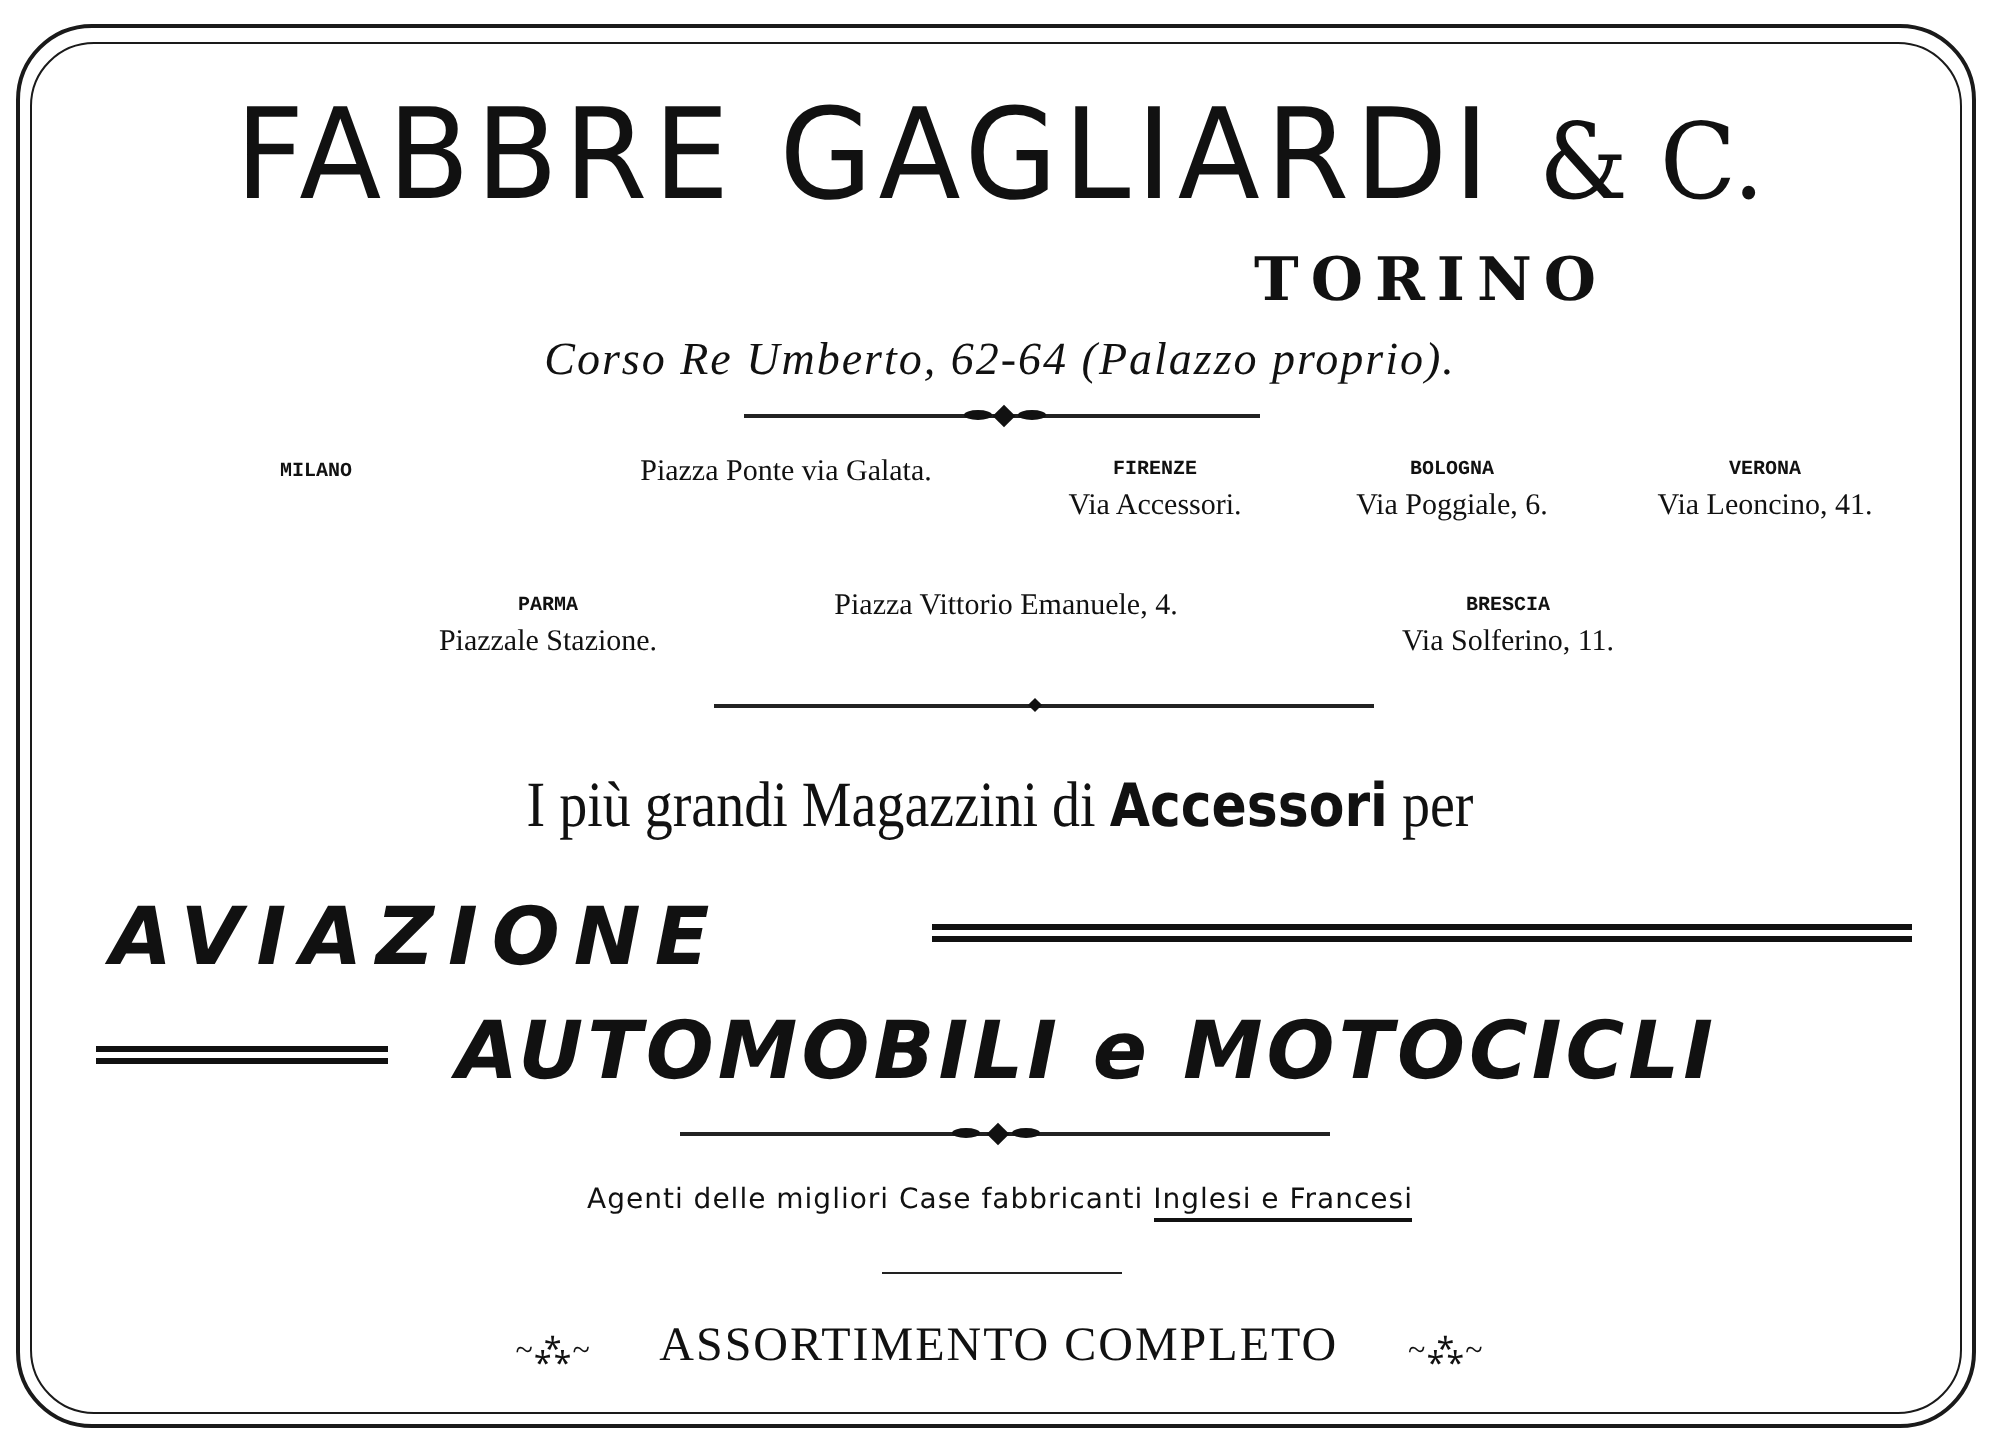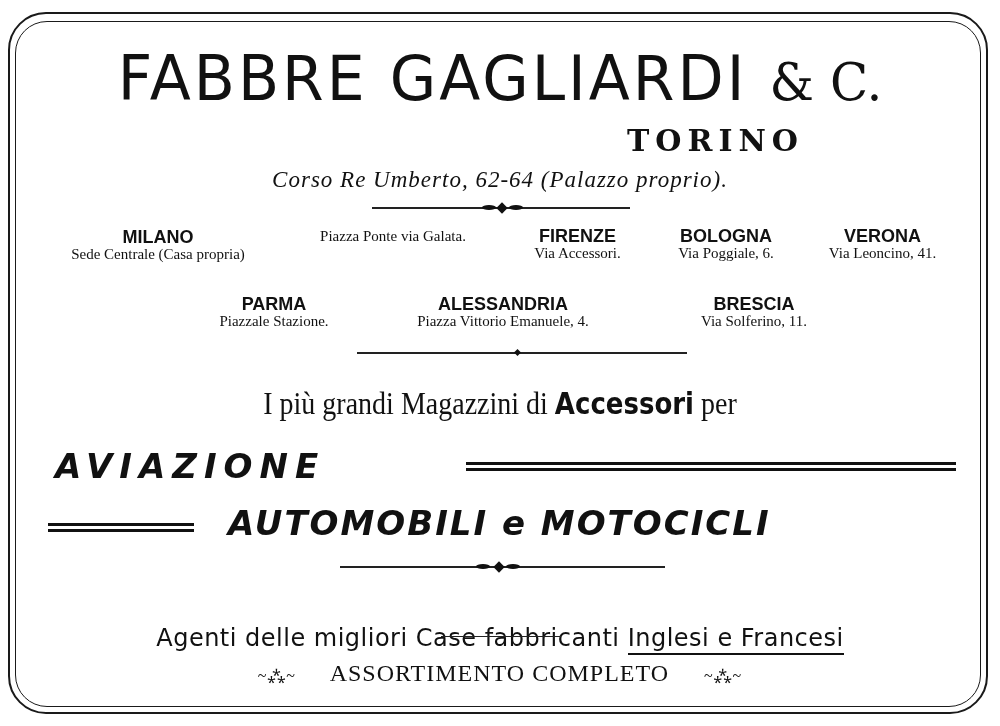--- a/index.html
+++ b/index.html
@@ -7,27 +7,27 @@
   .frame-outer { position:absolute; left:8px; top:12px; width:980px; height:702px; border:2px solid #1a1a1a; border-radius:38px; box-sizing:border-box; }
   .frame-inner { position:absolute; left:15px; top:21px; width:966px; height:686px; border:1.5px solid #1a1a1a; border-radius:32px; box-sizing:border-box; }
   .abs { position:absolute; }
   .title { left:0; width:1000px; top:38px; text-align:center; font-family:"DejaVu Sans", sans-serif; font-size:60px; font-weight:400; letter-spacing:3px; line-height:80px; transform:scaleY(1.05); }
   .title .amp { font-family:"DejaVu Serif", serif; font-size:50px; letter-spacing:0; }
   .city { left:0; width:804px; top:123px; text-align:right; font-family:"DejaVu Serif", serif; font-weight:bold; font-size:30px; letter-spacing:6px; }
   .addr { left:0; width:1000px; top:167px; text-align:center; font-family:"Liberation Serif", serif; font-style:italic; font-size:23px; letter-spacing:1px; }
   .divider { height:2px; background:#222; }
   .diamond { position:absolute; top:-3px; width:8px; height:8px; background:#111; transform:rotate(45deg); }
   .branch { position:absolute; text-align:center; }
-  .branch .bn { font-family:Liberation Sans, sans-serif; font-weight:bold; font-size:18px; line-height:18px; }
+  .branch .bn { font-family:Liberation Mono, monospace; font-weight:bold; font-size:10px; line-height:18px; }
   .branch .ba { font-family:"Liberation Serif", serif; font-size:15px; line-height:17px; white-space:nowrap; }
   .magazzini { left:0; width:1000px; top:388px; text-align:center; font-family:"Liberation Serif", serif; font-size:28px; transform:scaleY(1.15); }
   .magazzini b { font-family:"DejaVu Sans", sans-serif; font-weight:bold; font-size:26px; }
-  .big { font-family:"DejaVu Sans", sans-serif; font-weight:bold; font-style:italic; font-size:34px; }
+  .big { font-family:"DejaVu Sans", sans-serif; font-weight:bold; font-style:italic; font-size:40px; }
   .dbl { position:absolute; height:3px; border-top:3px solid #111; border-bottom:3px solid #111; }
-  .agenti { left:0; width:1000px; top:592px; text-align:center; font-family:"DejaVu Sans", sans-serif; font-size:24px; letter-spacing:0.5px;margin-top:32px; }
+  .agenti { left:0; width:1000px; top:592px; text-align:center; font-family:"DejaVu Sans", sans-serif; font-size:14px; letter-spacing:0.5px; }
   .agenti u { text-decoration:none; border-bottom:2px solid #111; padding-bottom:1px; }
   .assort { left:0; width:1000px; top:660px; text-align:center; font-family:"Liberation Serif", serif; font-size:24px; letter-spacing:1px; }
   .orn { font-size:16px; margin:0 28px; vertical-align:middle; }
 </style>
 </head>
 <body>
 
 <div class="frame-outer"></div>
 <div class="frame-inner"></div>
 
@@ -39,21 +39,20 @@
 <div class="abs addr">Corso Re Umberto, 62-64 (Palazzo proprio).</div>
 
 <div class="abs divider" style="left:372px; top:207px; width:258px; height:1.5px;">
   <div class="diamond" style="left:110px; width:14px; height:5px; top:-2px; transform:none; border-radius:50%;"></div>
   <div class="diamond" style="left:126px;"></div>
   <div class="diamond" style="left:137px; width:14px; height:5px; top:-2px; transform:none; border-radius:50%;"></div>
 </div>
 
 <div class="branch" style="left:44px; width:228px; top:228px;">
   <div class="bn">MILANO</div>
-  <div class="ba">Sede Centrale (Casa propria)</div>
 </div>
 <div class="branch" style="left:290px; width:206px; top:228px;">
   <div class="ba">Piazza Ponte via Galata.</div>
 </div>
 <div class="branch" style="left:515px; width:125px; top:227px;">
   <div class="bn">FIRENZE</div>
   <div class="ba">Via Accessori.</div>
 </div>
 <div class="branch" style="left:658px; width:136px; top:227px;">
   <div class="bn">BOLOGNA</div>
@@ -62,21 +61,20 @@
 <div class="branch" style="left:810px; width:145px; top:227px;">
   <div class="bn">VERONA</div>
   <div class="ba">Via Leoncino, 41.</div>
 </div>
 
 <div class="branch" style="left:200px; width:148px; top:295px;">
   <div class="bn">PARMA</div>
   <div class="ba">Piazzale Stazione.</div>
 </div>
 <div class="branch" style="left:385px; width:236px; top:295px;">
-  <div class="bn">ALESSANDRIA</div>
   <div class="ba">Piazza Vittorio Emanuele, 4.</div>
 </div>
 <div class="branch" style="left:680px; width:148px; top:295px;text-align:center;">
   <div class="bn">BRESCIA</div>
   <div class="ba">Via Solferino, 11.</div>
 </div>
 
 <div class="abs divider" style="left:357px; top:352px; width:330px; height:1.5px;">
   <div class="diamond" style="left:158px; width:5px; height:5px; top:-2px;"></div>
 </div>

